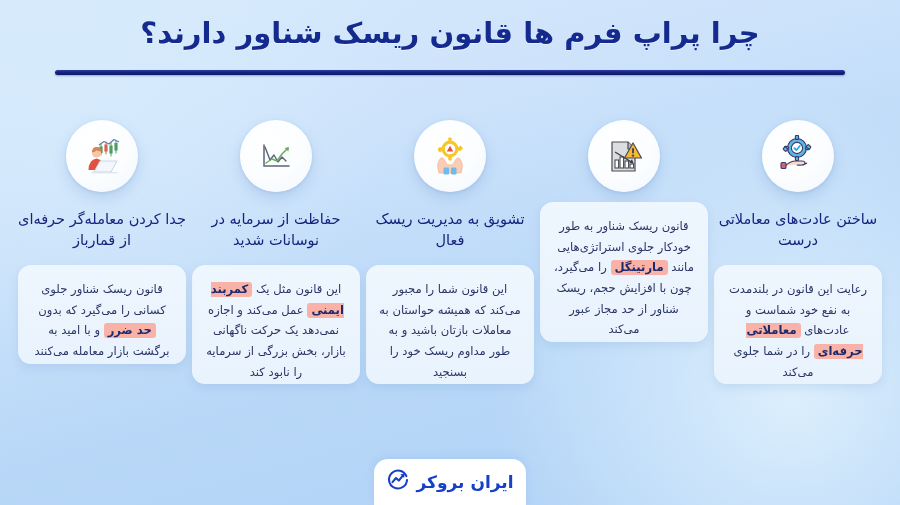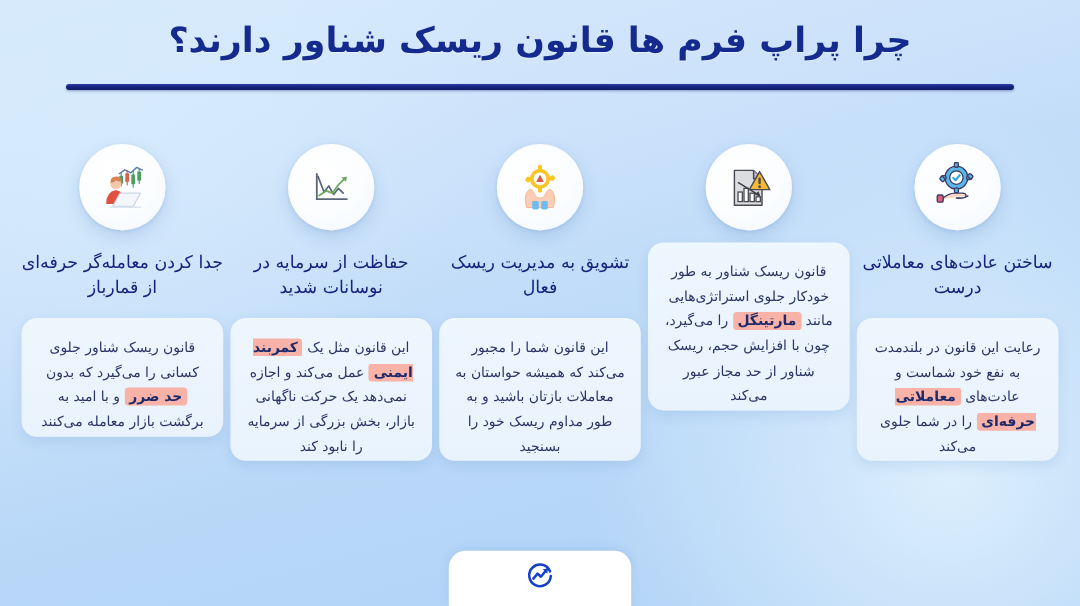--- a/index.html
+++ b/index.html
@@ -221,20 +221,21 @@
       </div>
       <div class="col-title">جدا کردن معامله‌گر حرفه‌ای از قمارباز</div>
       <div class="card">
         <p><span>قانون ریسک شناور جلوی کسانی را می‌گیرد که بدون </span><mark>حد ضرر</mark><span> و با امید به برگشت بازار معامله می‌کنند</span></p>
       </div>
     </div>
 
   </div>
 
   <div class="footer-tab">
+    <span class="logo-text">ایران بروکر</span>
     <span class="logo-mark">
       <svg width="24" height="24" viewBox="0 0 24 24">
         <path d="M20.4 8.2 A9 9 0 1 0 21 12" fill="none" stroke="#1640c8" stroke-width="2.1" stroke-linecap="round"></path>
         <path d="M6.5 14.2 L10 10 L12.8 12.6 L17.6 6.6" fill="none" stroke="#1640c8" stroke-width="2.1" stroke-linejoin="round" stroke-linecap="round"></path>
         <path d="M14.2 6.3 L18.4 5.9 L18.2 10.1 Z" fill="#1640c8"></path>
       </svg>
     </span>
   </div>
 
 </div>

